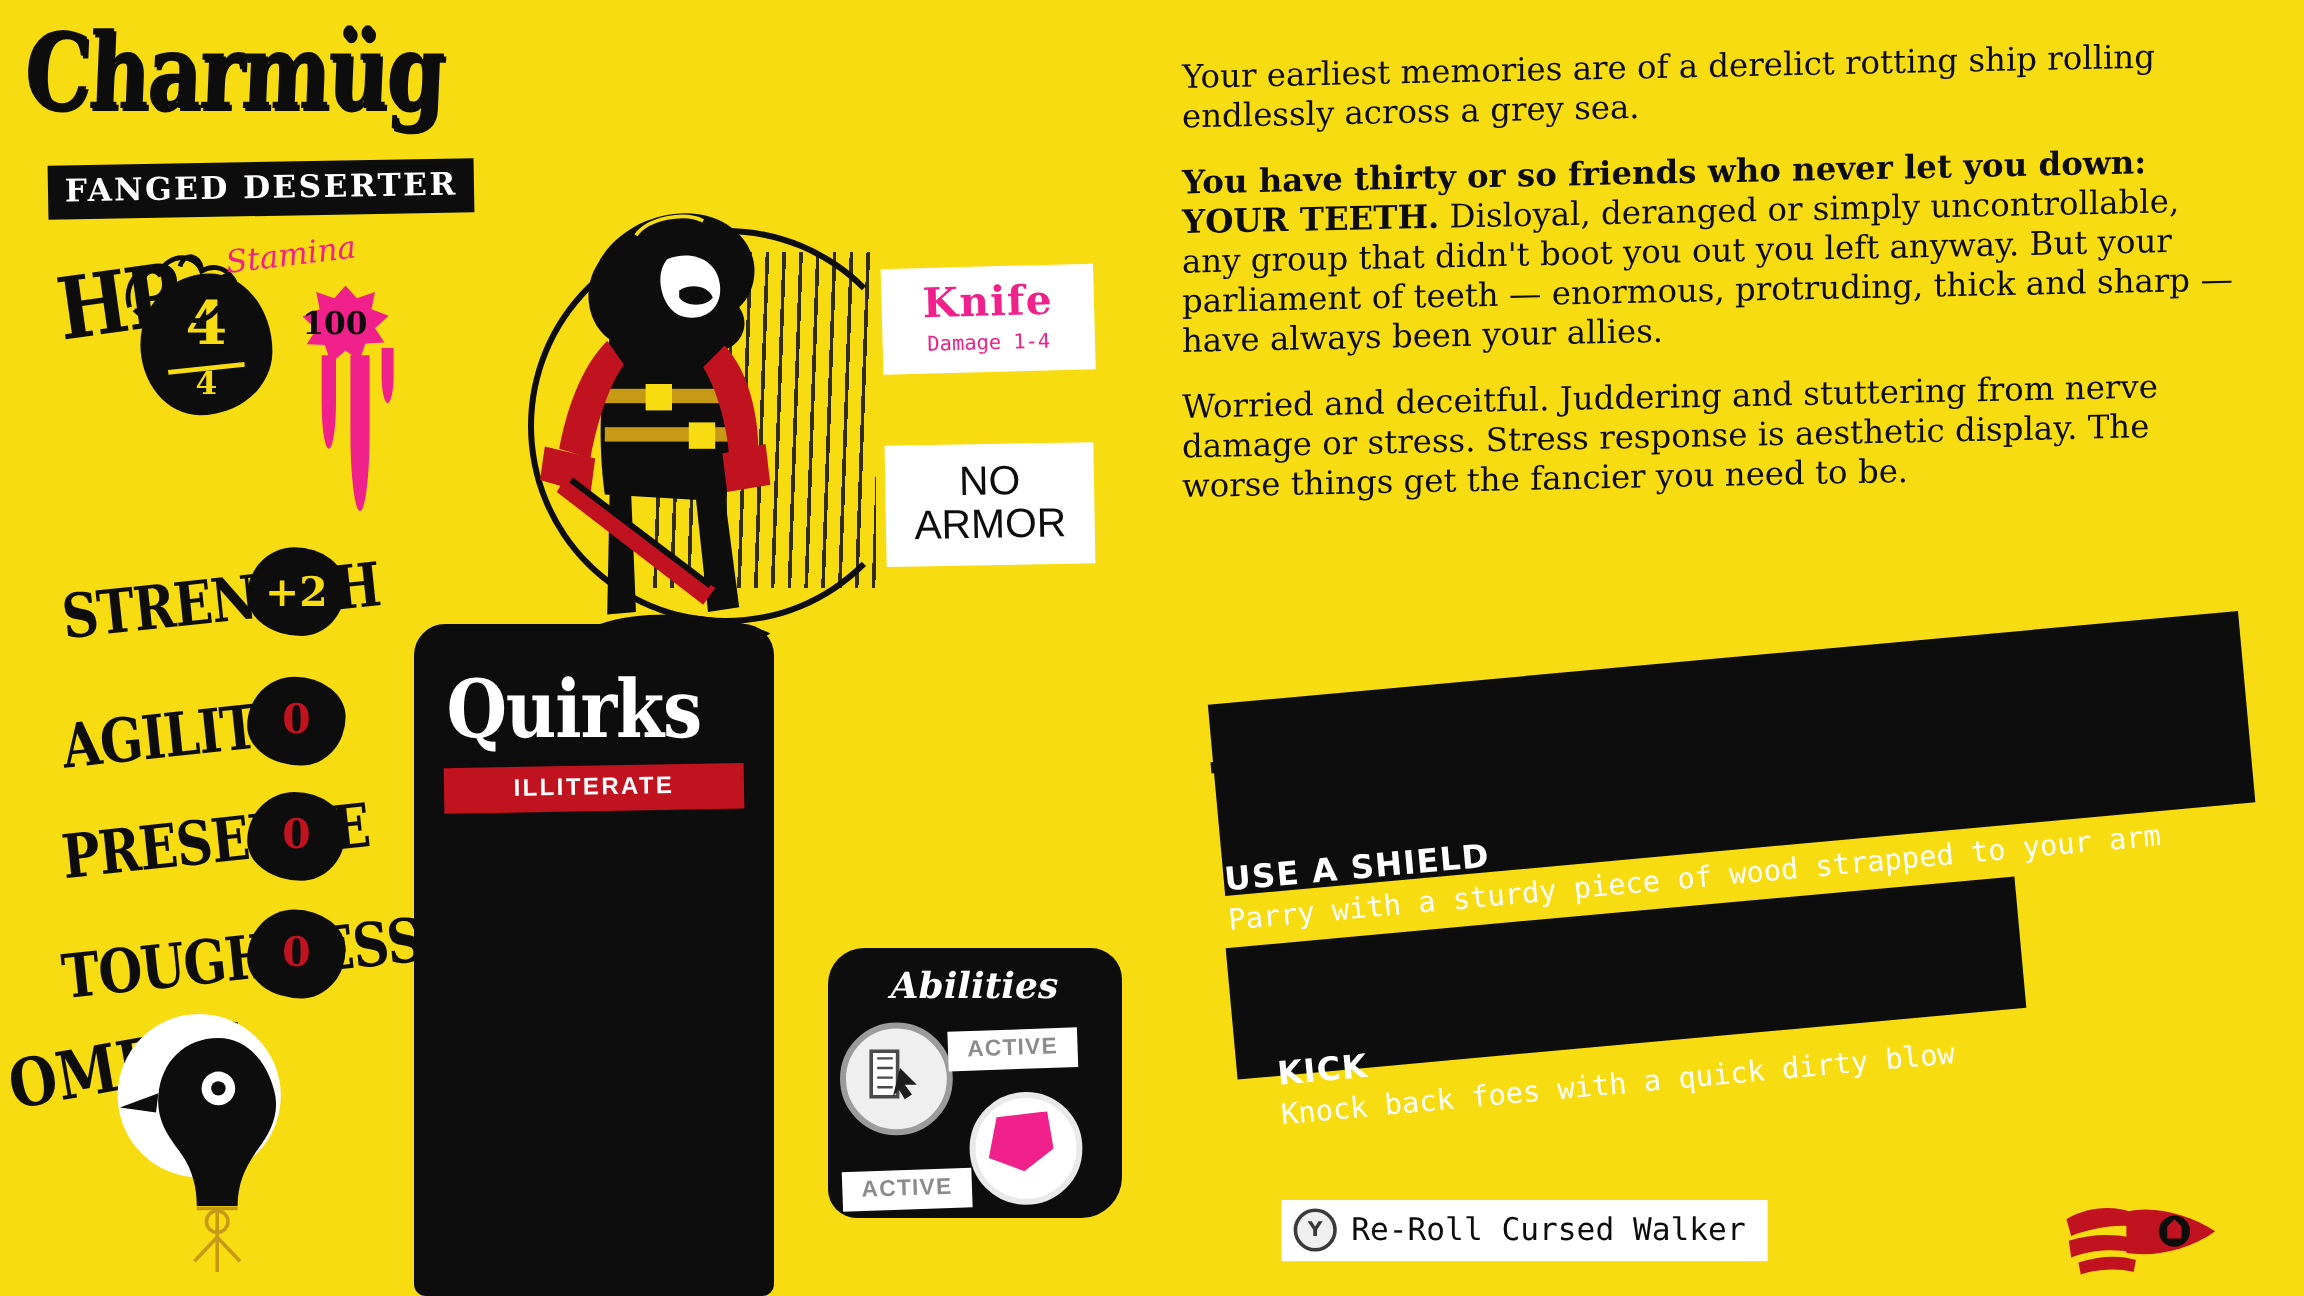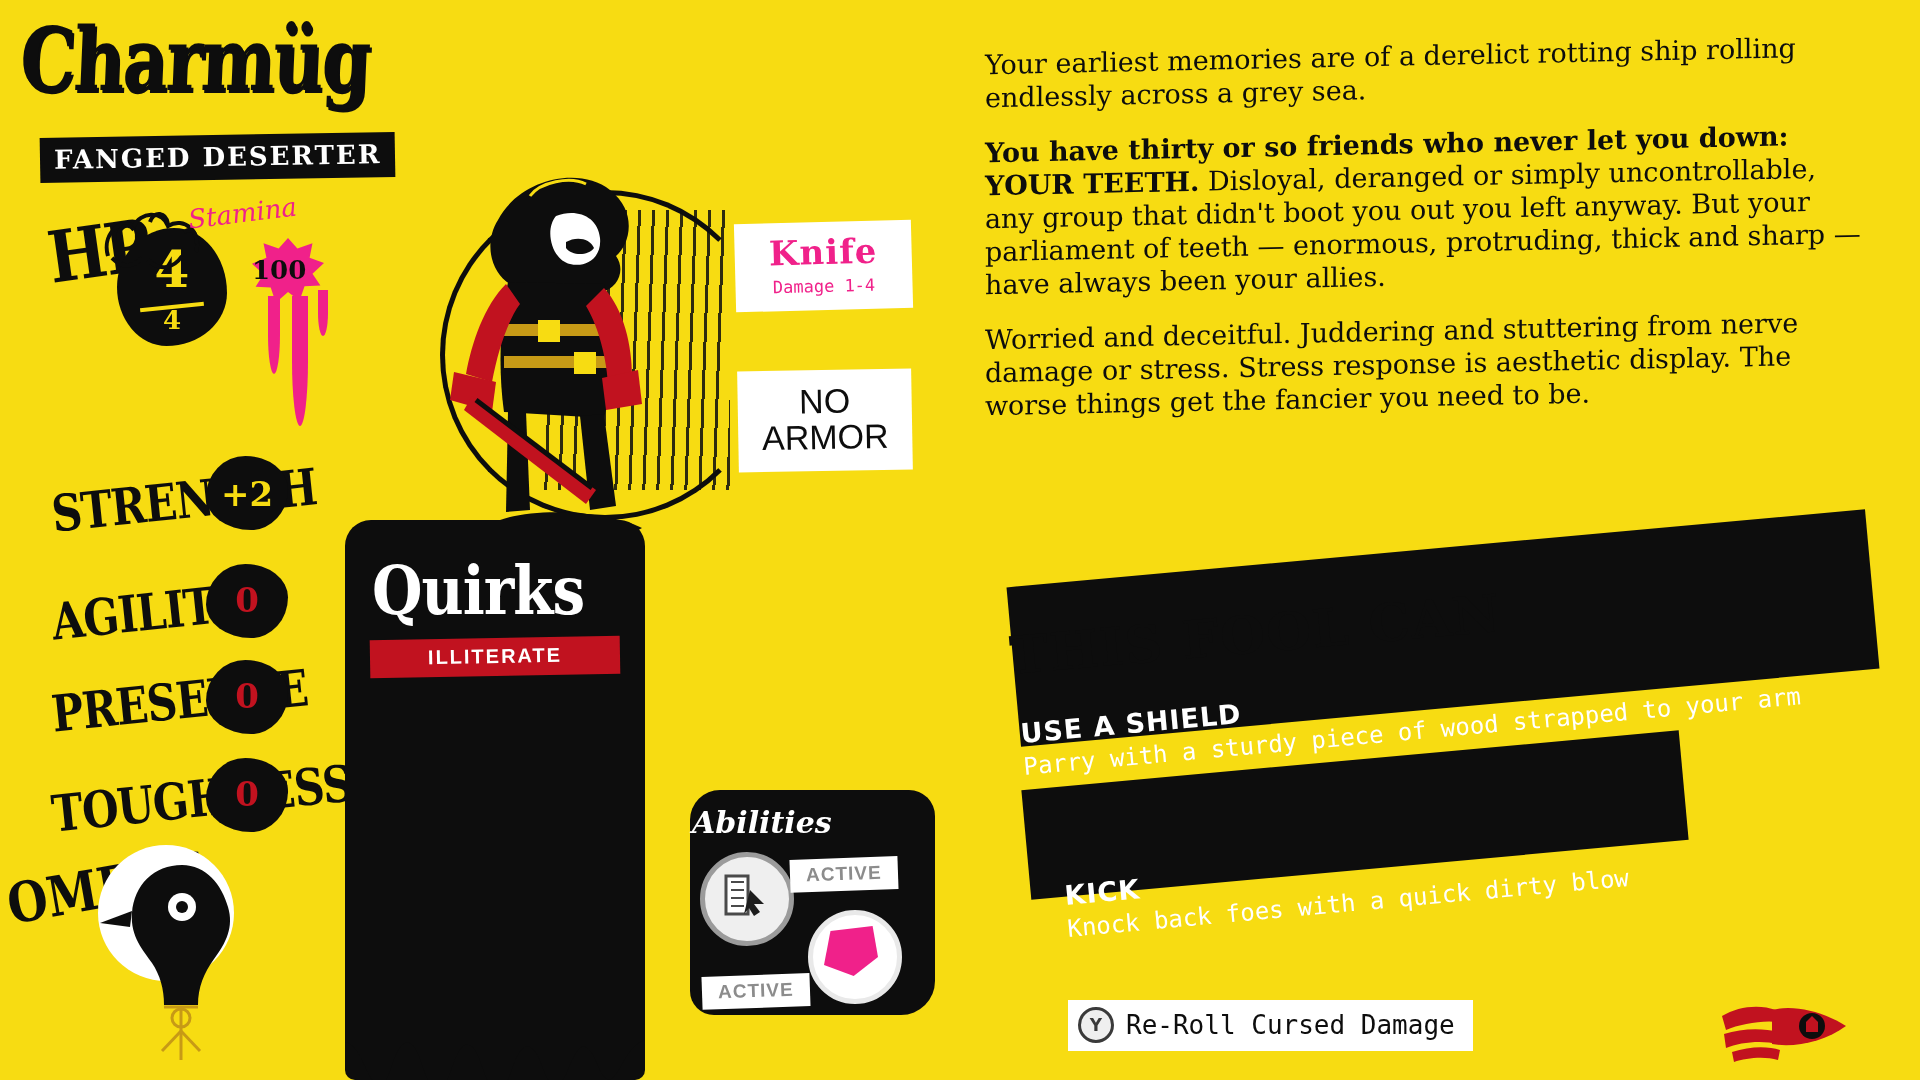--- a/index.html
+++ b/index.html
@@ -321,21 +321,21 @@
     width: 245px;
     height: 225px;
     background: #0d0d0d;
     border-radius: 30px 26px 34px 24px;
   }
   .abilities-title {
     position: absolute;
     left: 692px;
     top: 805px;
     width: 240px;
-    text-align: left;
+    text-align: center;
     color: #fff;
     font-family: "DejaVu Serif", serif;
     font-style: italic;
     font-weight: bold;
     font-size: 30px;
   }
   .ability-slot {
     position: absolute;
     width: 84px;
     height: 84px;
@@ -603,21 +603,21 @@
     <div class="fool-desc">Parry with a sturdy piece of wood strapped to your arm</div>
   </div>
   <div class="fool-card fc2"></div>
   <div class="fool-entry fe2">
     <div class="fool-name">KICK</div>
     <div class="fool-desc">Knock back foes with a quick dirty blow</div>
   </div>
 
   <div class="reroll">
     <div class="btn-y">Y</div>
-    <div class="reroll-text">Re-Roll Cursed Damage</div>
+    <div class="reroll-text">Re-Roll Cursed Walker</div>
   </div>
 
   <svg class="hand" viewBox="0 0 130 70">
     <g fill="#C1121F">
       <path d="M2 18 C18 8 40 6 56 12 L58 24 C42 22 20 26 6 32 Z"></path>
       <path d="M4 36 C22 30 44 30 58 34 L58 46 C42 42 20 44 6 50 Z"></path>
       <path d="M12 54 C30 48 48 48 60 52 L58 62 C44 58 26 60 14 64 Z"></path>
       <path d="M52 12 C74 6 104 14 126 28 C104 44 74 50 52 46 Z"></path>
     </g>
     <circle cx="92" cy="28" r="13" fill="#0d0d0d"></circle>

